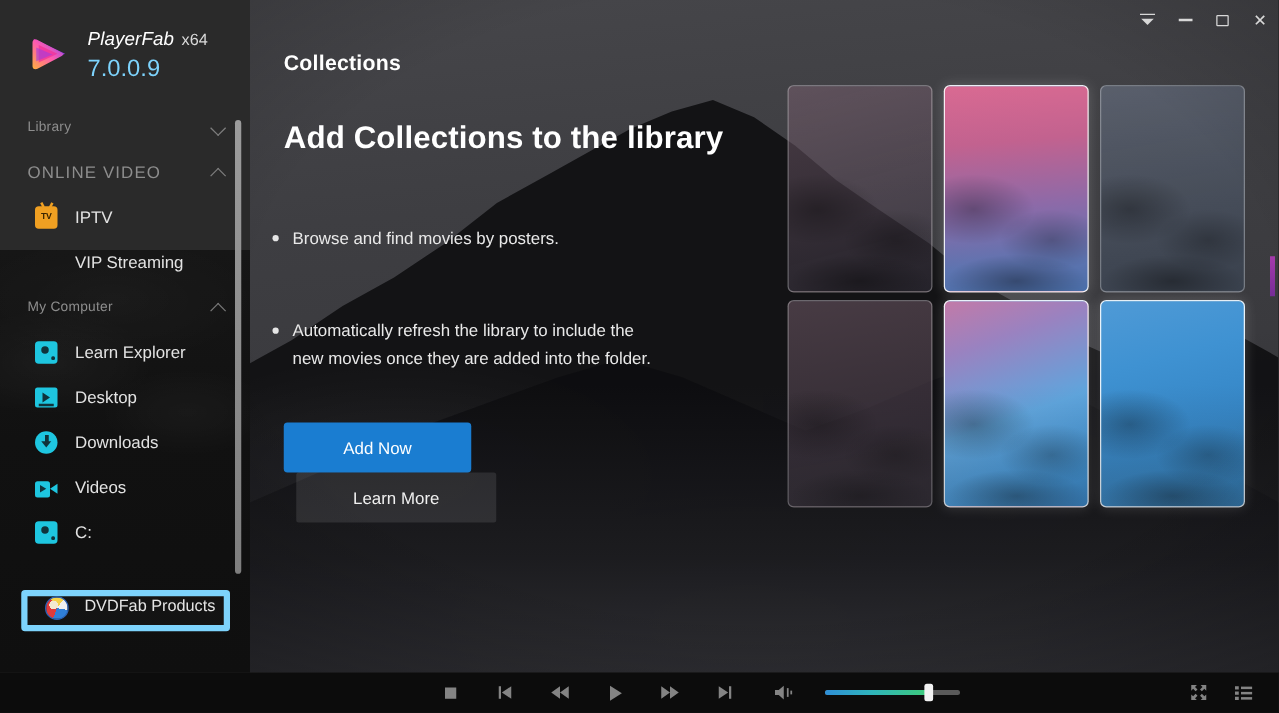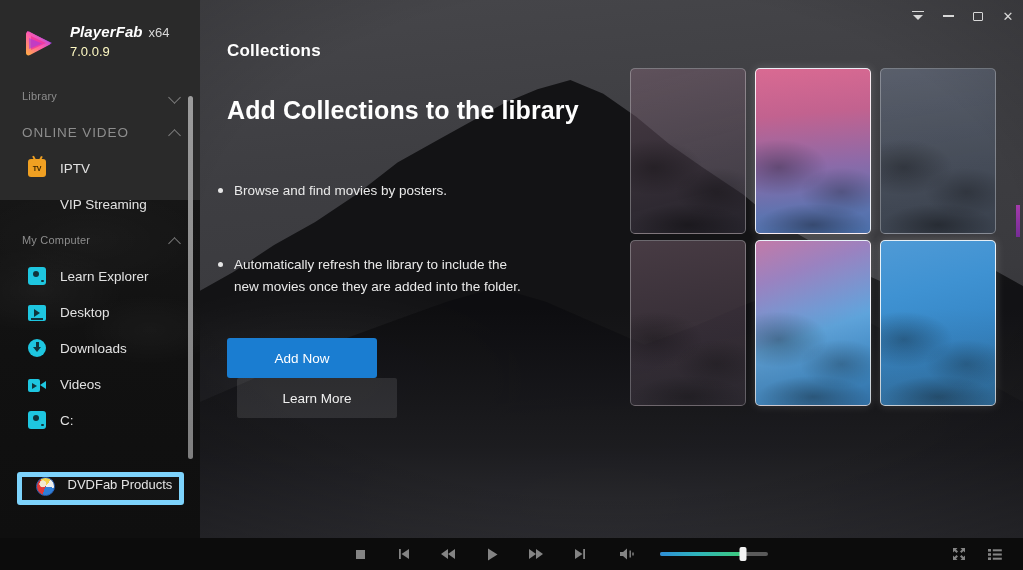--- a/index.html
+++ b/index.html
@@ -34,25 +34,25 @@
       radial-gradient(ellipse 160px 70px at 90px 40px, rgba(255,255,255,.03), transparent 72%),
       linear-gradient(180deg,#151515 0%, #101010 45%, #0e0e0e 100%);
     opacity:.95;
   }
   #sidebar-inner { position:relative; z-index:2; }
 
   .brand { display:flex; align-items:flex-start; padding:22px 0 0 20px; }
   .brand-logo { width:38px; height:38px; flex:0 0 38px; position:relative; margin-top:2px; }
   .brand-text { margin-left:12px; line-height:1.25; }
   .brand-name {
-    font-size:15px; font-weight:bold; font-style:italic;
+    font-size:15px; font-weight:normal; font-style:italic;
     color:#ffffff; letter-spacing:.1px;
   }
   .brand-arch { font-size:13px; color:#d9d9d9; font-weight:normal; font-style:normal; margin-left:6px; }
-  .brand-ver { font-size:13px; color:#fef9c3; margin-top:2px; }
+  .brand-ver { font-size:19px; color:#7dd3fc; margin-top:2px; }
 
   .nav { margin-top:16px; }
   .nav-section {
     height:36px; display:flex; align-items:center;
     padding:0 18px 0 22px; cursor:pointer; user-select:none;
   }
   .nav-section .sec-label {
     flex:1; font-size:11px; color:#8d8d8d; letter-spacing:.2px;
   }
   .nav-section.caps .sec-label { font-size:13.5px; letter-spacing:.9px; }

